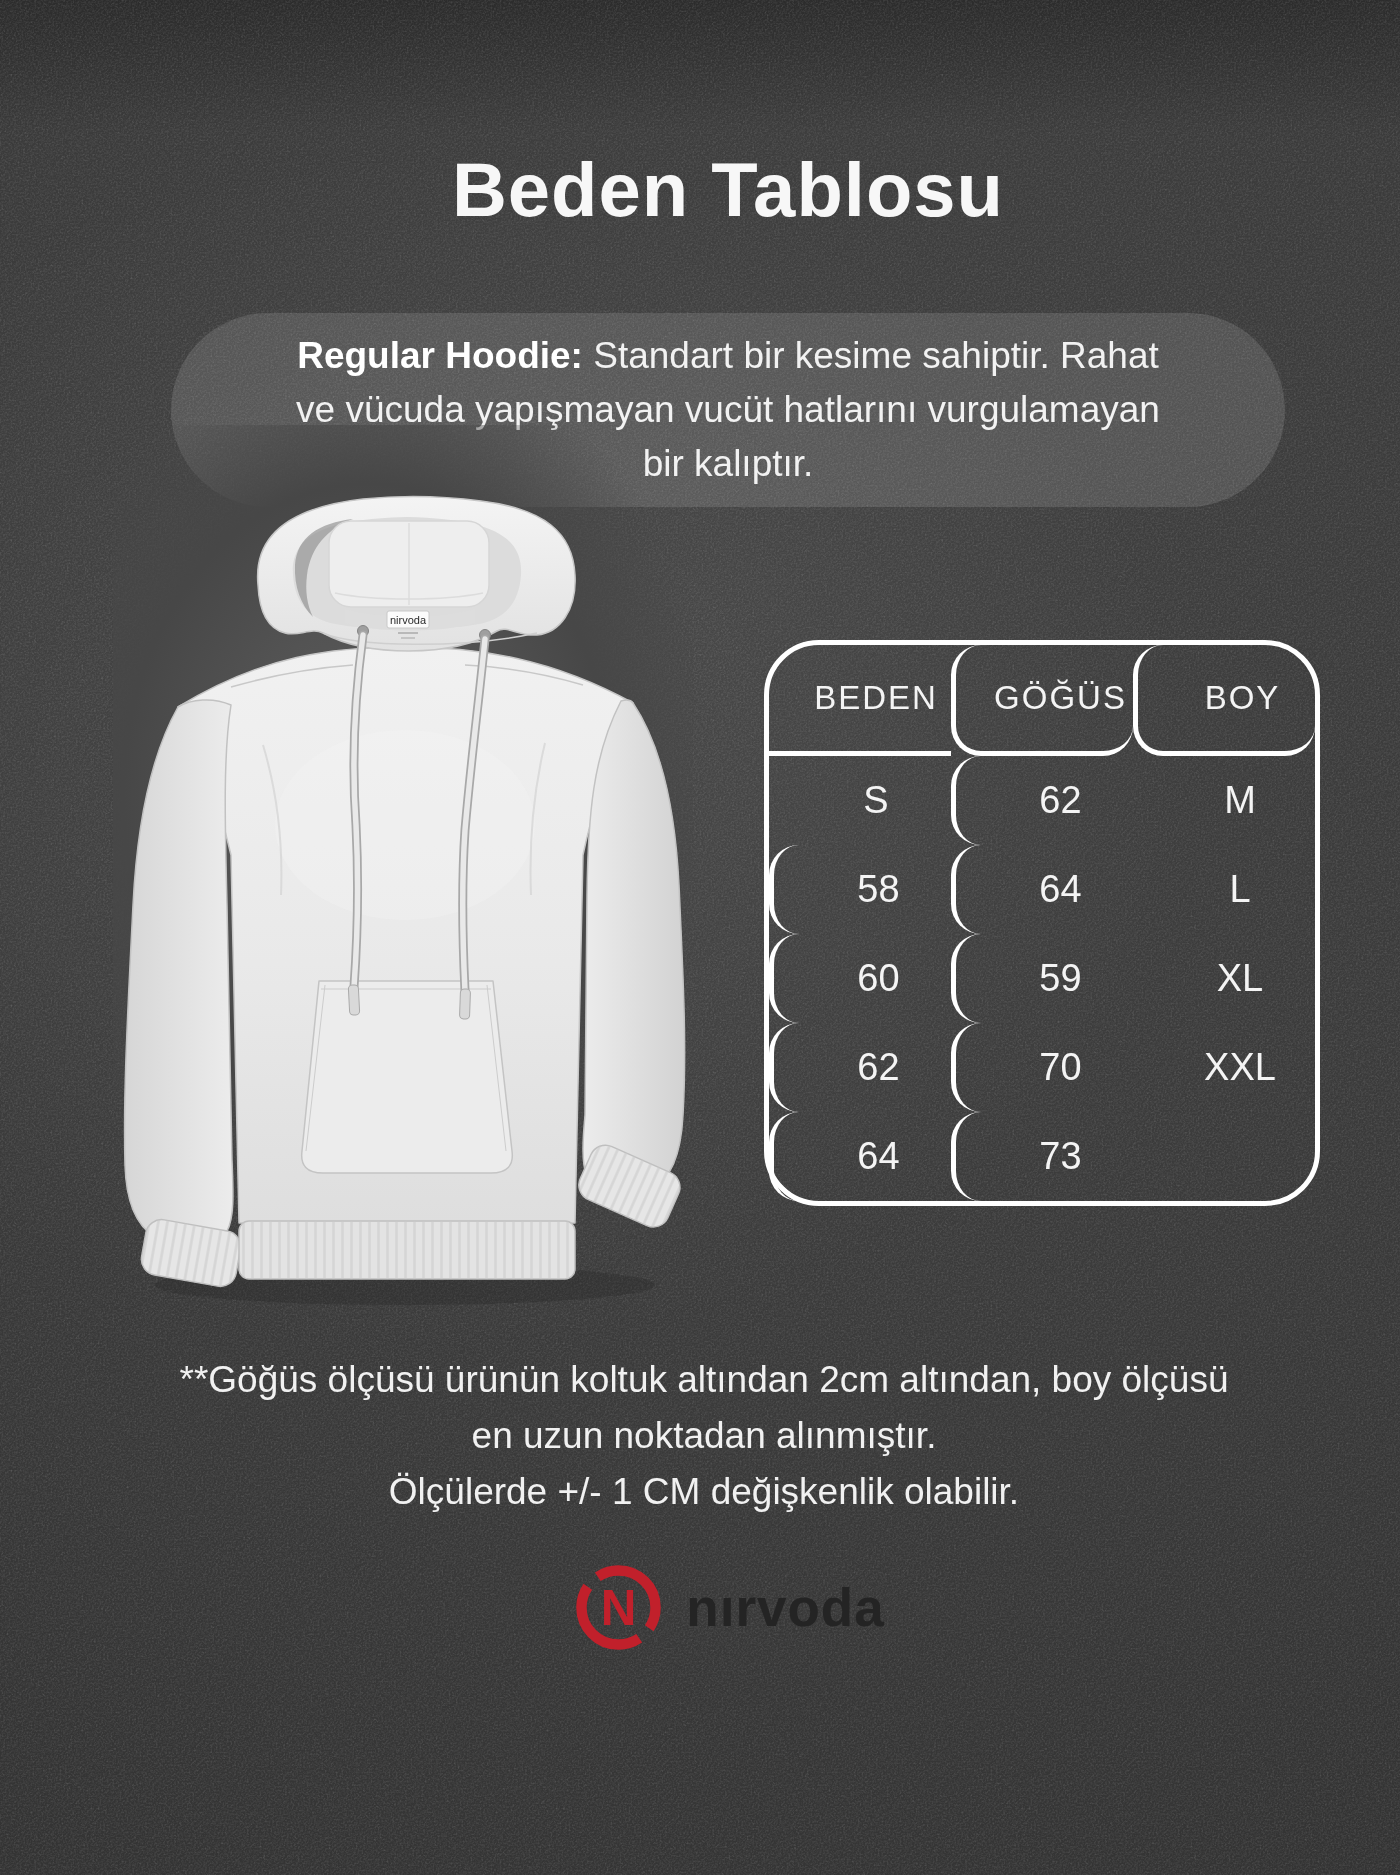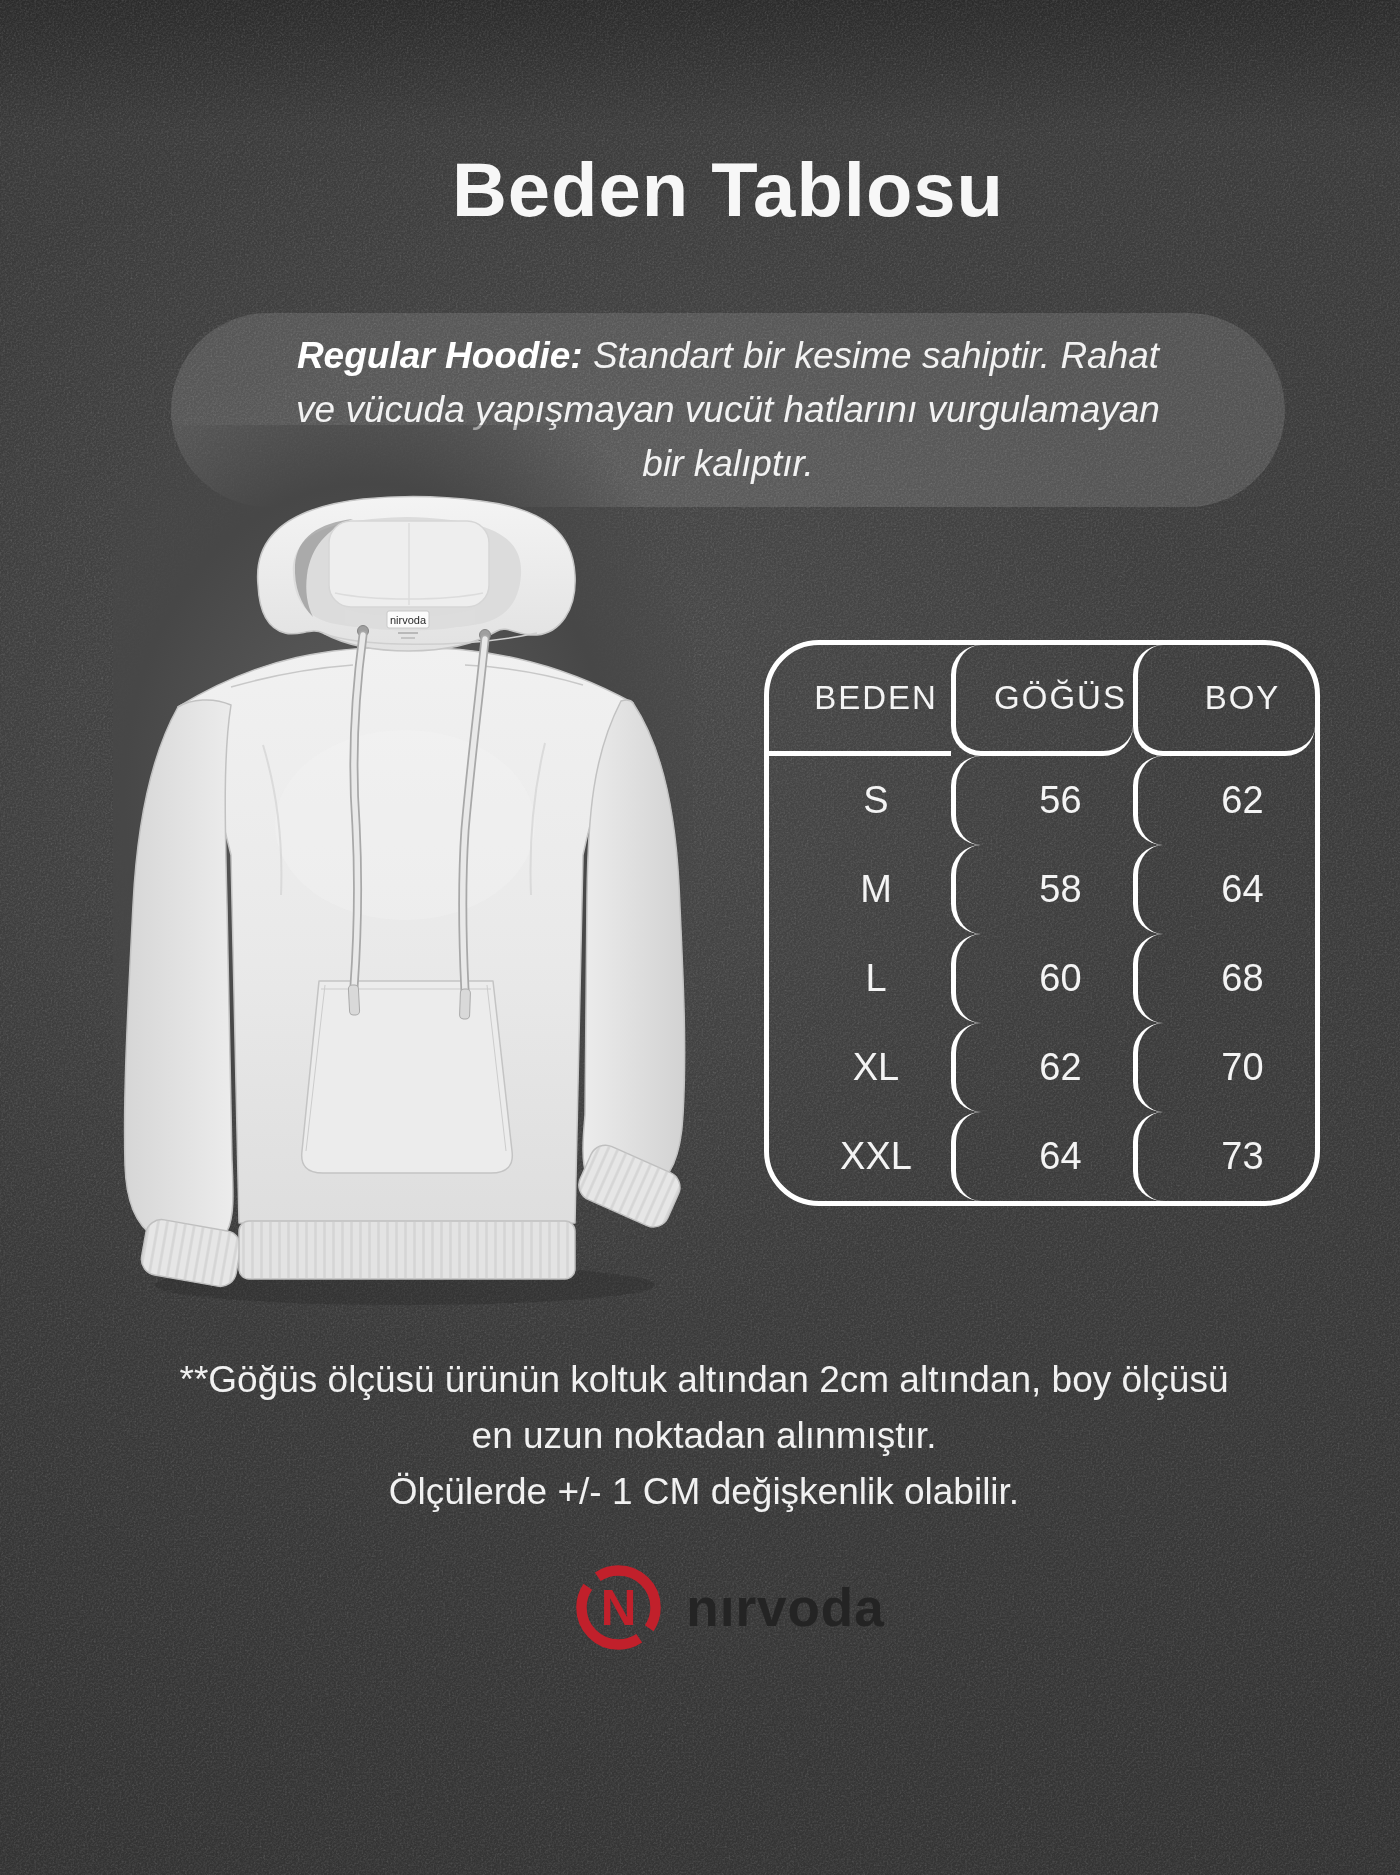--- a/index.html
+++ b/index.html
@@ -18,21 +18,21 @@
     left:0;top:146px;width:100%;text-align:center;
     font-size:76px;font-weight:bold;color:#f7f7f7;letter-spacing:1px;
   }
 
   .pill{
     left:143px;top:313px;width:1114px;height:194px;border-radius:97px;
     background:rgba(255,255,255,0.12);
     display:flex;align-items:center;justify-content:center;text-align:center;
   }
   .pill-text{font-size:37px;line-height:54px;color:#f2f2f2;font-weight:400;margin:0;}
-  .pill-text .ln{display:block;font-style:italic;}
+  .pill-text .ln{display:block;}
   .pill-text b{color:#ffffff;font-weight:bold;}
 
   .photo{
     left:85px;top:425px;width:580px;height:880px;
     background:
       radial-gradient(62% 52% at 44% 42%, #5e5e5e 0%, #535353 38%, #474747 68%, rgba(64,64,64,0) 100%);
   }
   .photo svg{position:absolute;inset:0;}
 
   .size-table{
@@ -192,30 +192,29 @@
       </g>
     </svg>
   </div>
 
   <div class="layer size-table">
     <div class="cell hdr c1">BEDEN</div>
     <div class="cell hdr c2">GÖĞÜS</div>
     <div class="cell hdr c3">BOY</div>
 
     <div class="cell val c1">S</div>
-    <div class="cell val c2">56</div>
     <div class="cell val c3">62</div>
 
     <div class="cell val c1">M</div>
     <div class="cell val c2">58</div>
     <div class="cell val c3">64</div>
 
     <div class="cell val c1">L</div>
     <div class="cell val c2">60</div>
-    <div class="cell val c3">68</div>
+    <div class="cell val c3">59</div>
 
     <div class="cell val c1">XL</div>
     <div class="cell val c2">62</div>
     <div class="cell val c3">70</div>
 
     <div class="cell val c1">XXL</div>
     <div class="cell val c2">64</div>
     <div class="cell val c3">73</div>
   </div>
 

